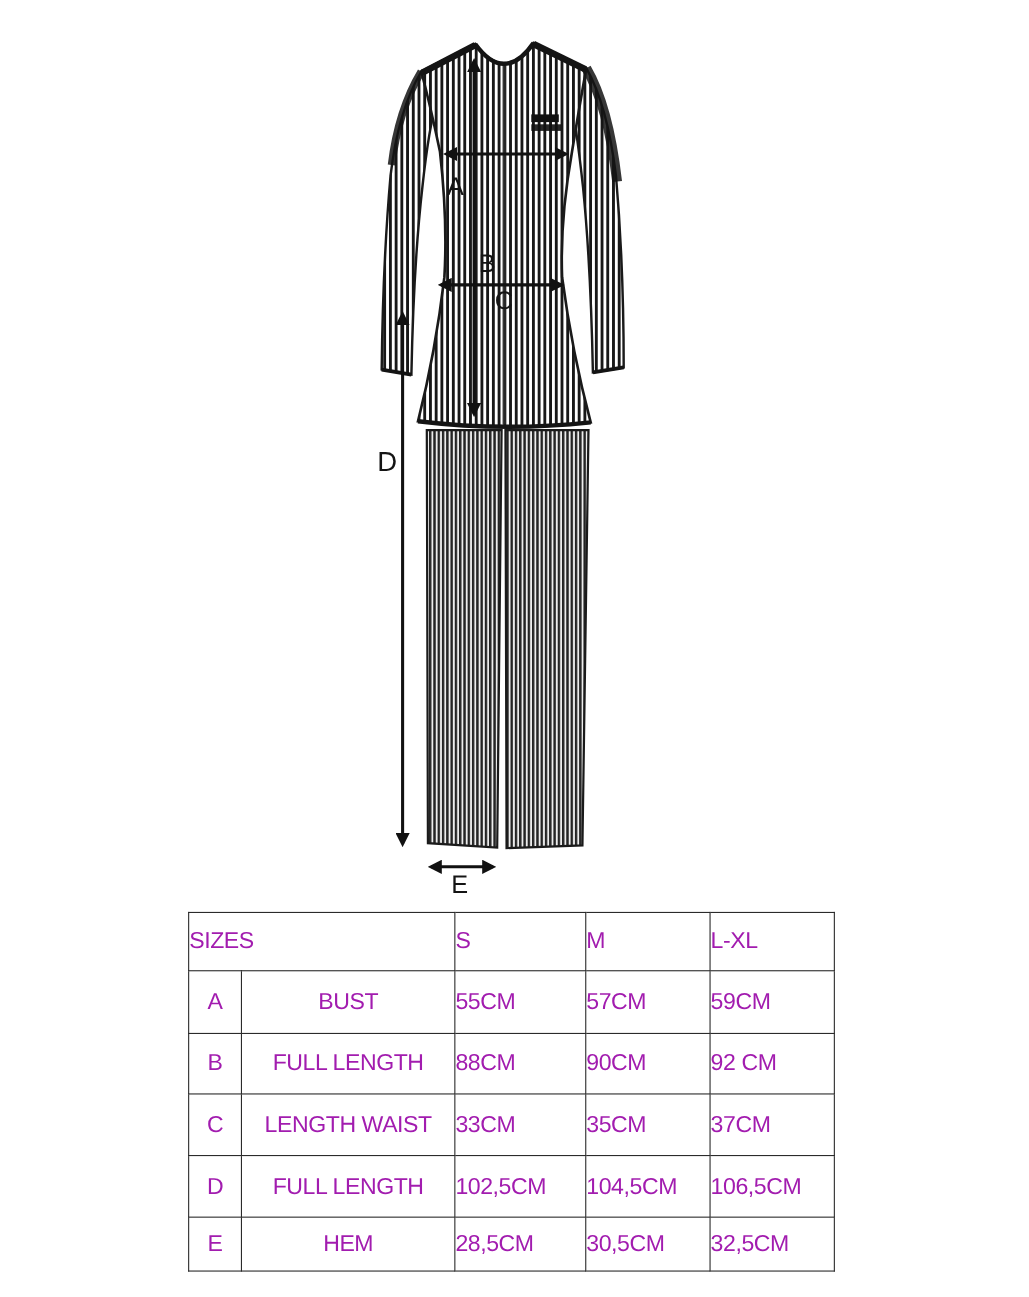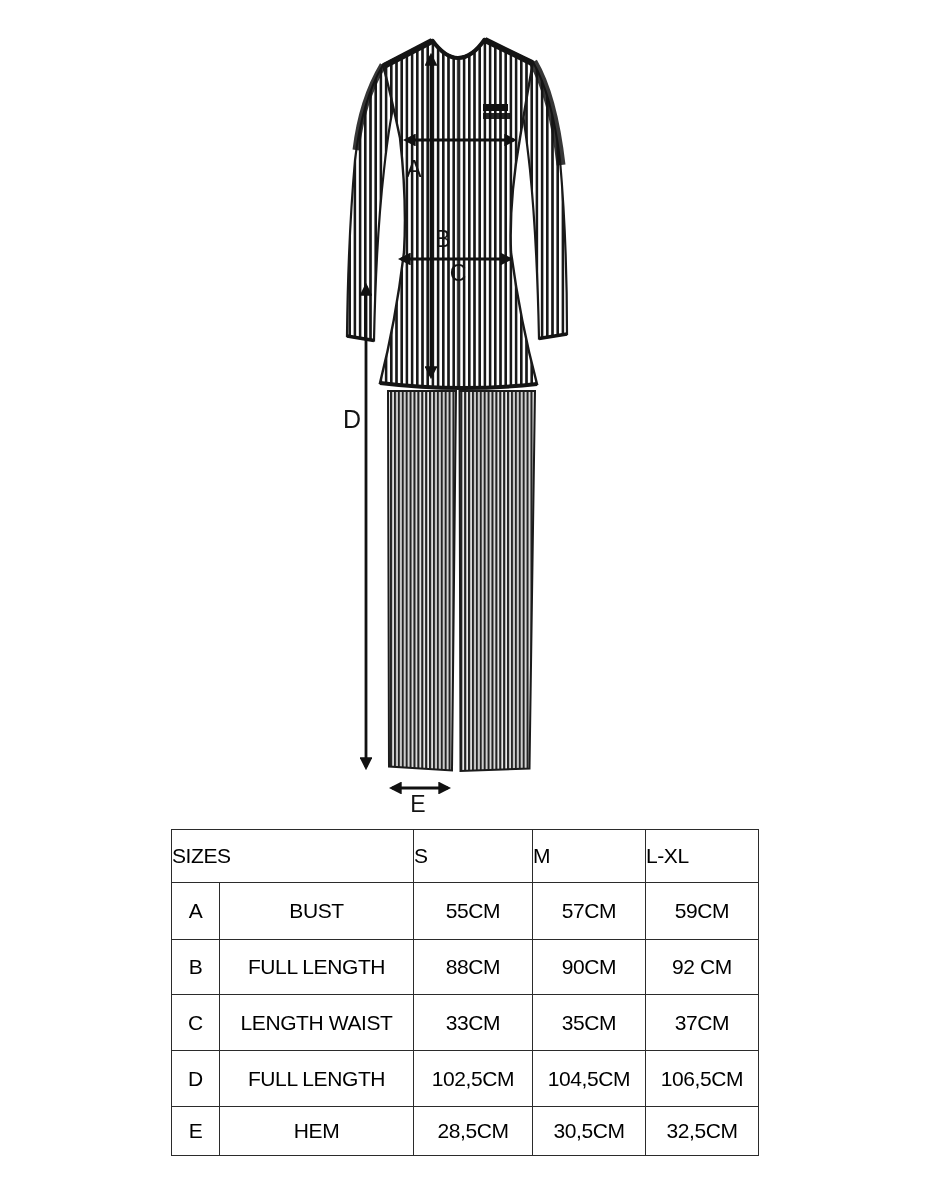--- a/index.html
+++ b/index.html
@@ -25,41 +25,41 @@
   .measure-label-d { font-size: 25px; }
   table.size-table {
     position: absolute;
     left: 171px;
     top: 829px;
     width: 587px;
     border-collapse: collapse;
     table-layout: fixed;
     font-size: 21px;
     letter-spacing: -0.4px;
-    color: #000000;
+    color: #a21caf;
   }
   table.size-table td {
     border: 1.5px solid #2b2b2b;
     padding: 0;
     background: #ffffff;
     vertical-align: middle;
     overflow: hidden;
     white-space: nowrap;
   }
   tr.row-header td { height: 52px; }
   tr.row-a td { height: 56px; }
   tr.row-b td { height: 54px; }
   tr.row-c td { height: 55px; }
   tr.row-d td { height: 55px; }
   tr.row-e td { height: 48px; }
   td.cell-letter { text-align: center; }
   td.cell-name   { text-align: center; padding-left: 9px; }
   td.cell-sizes  { text-align: left; padding-left: 19px; }
   td.cell-size-col { text-align: left; padding-left: 17px; }
-  td.cell-value  { text-align: center; }
+  td.cell-value  { }
 </style>
 </head>
 <body>
 
 <div class="canvas">
 
   <div class="diagram-wrap">
     <svg width="935" height="820" viewBox="0 0 935 820">
       <defs>
         <pattern id="stripeTop" width="5.2" height="8" patternUnits="userSpaceOnUse">

